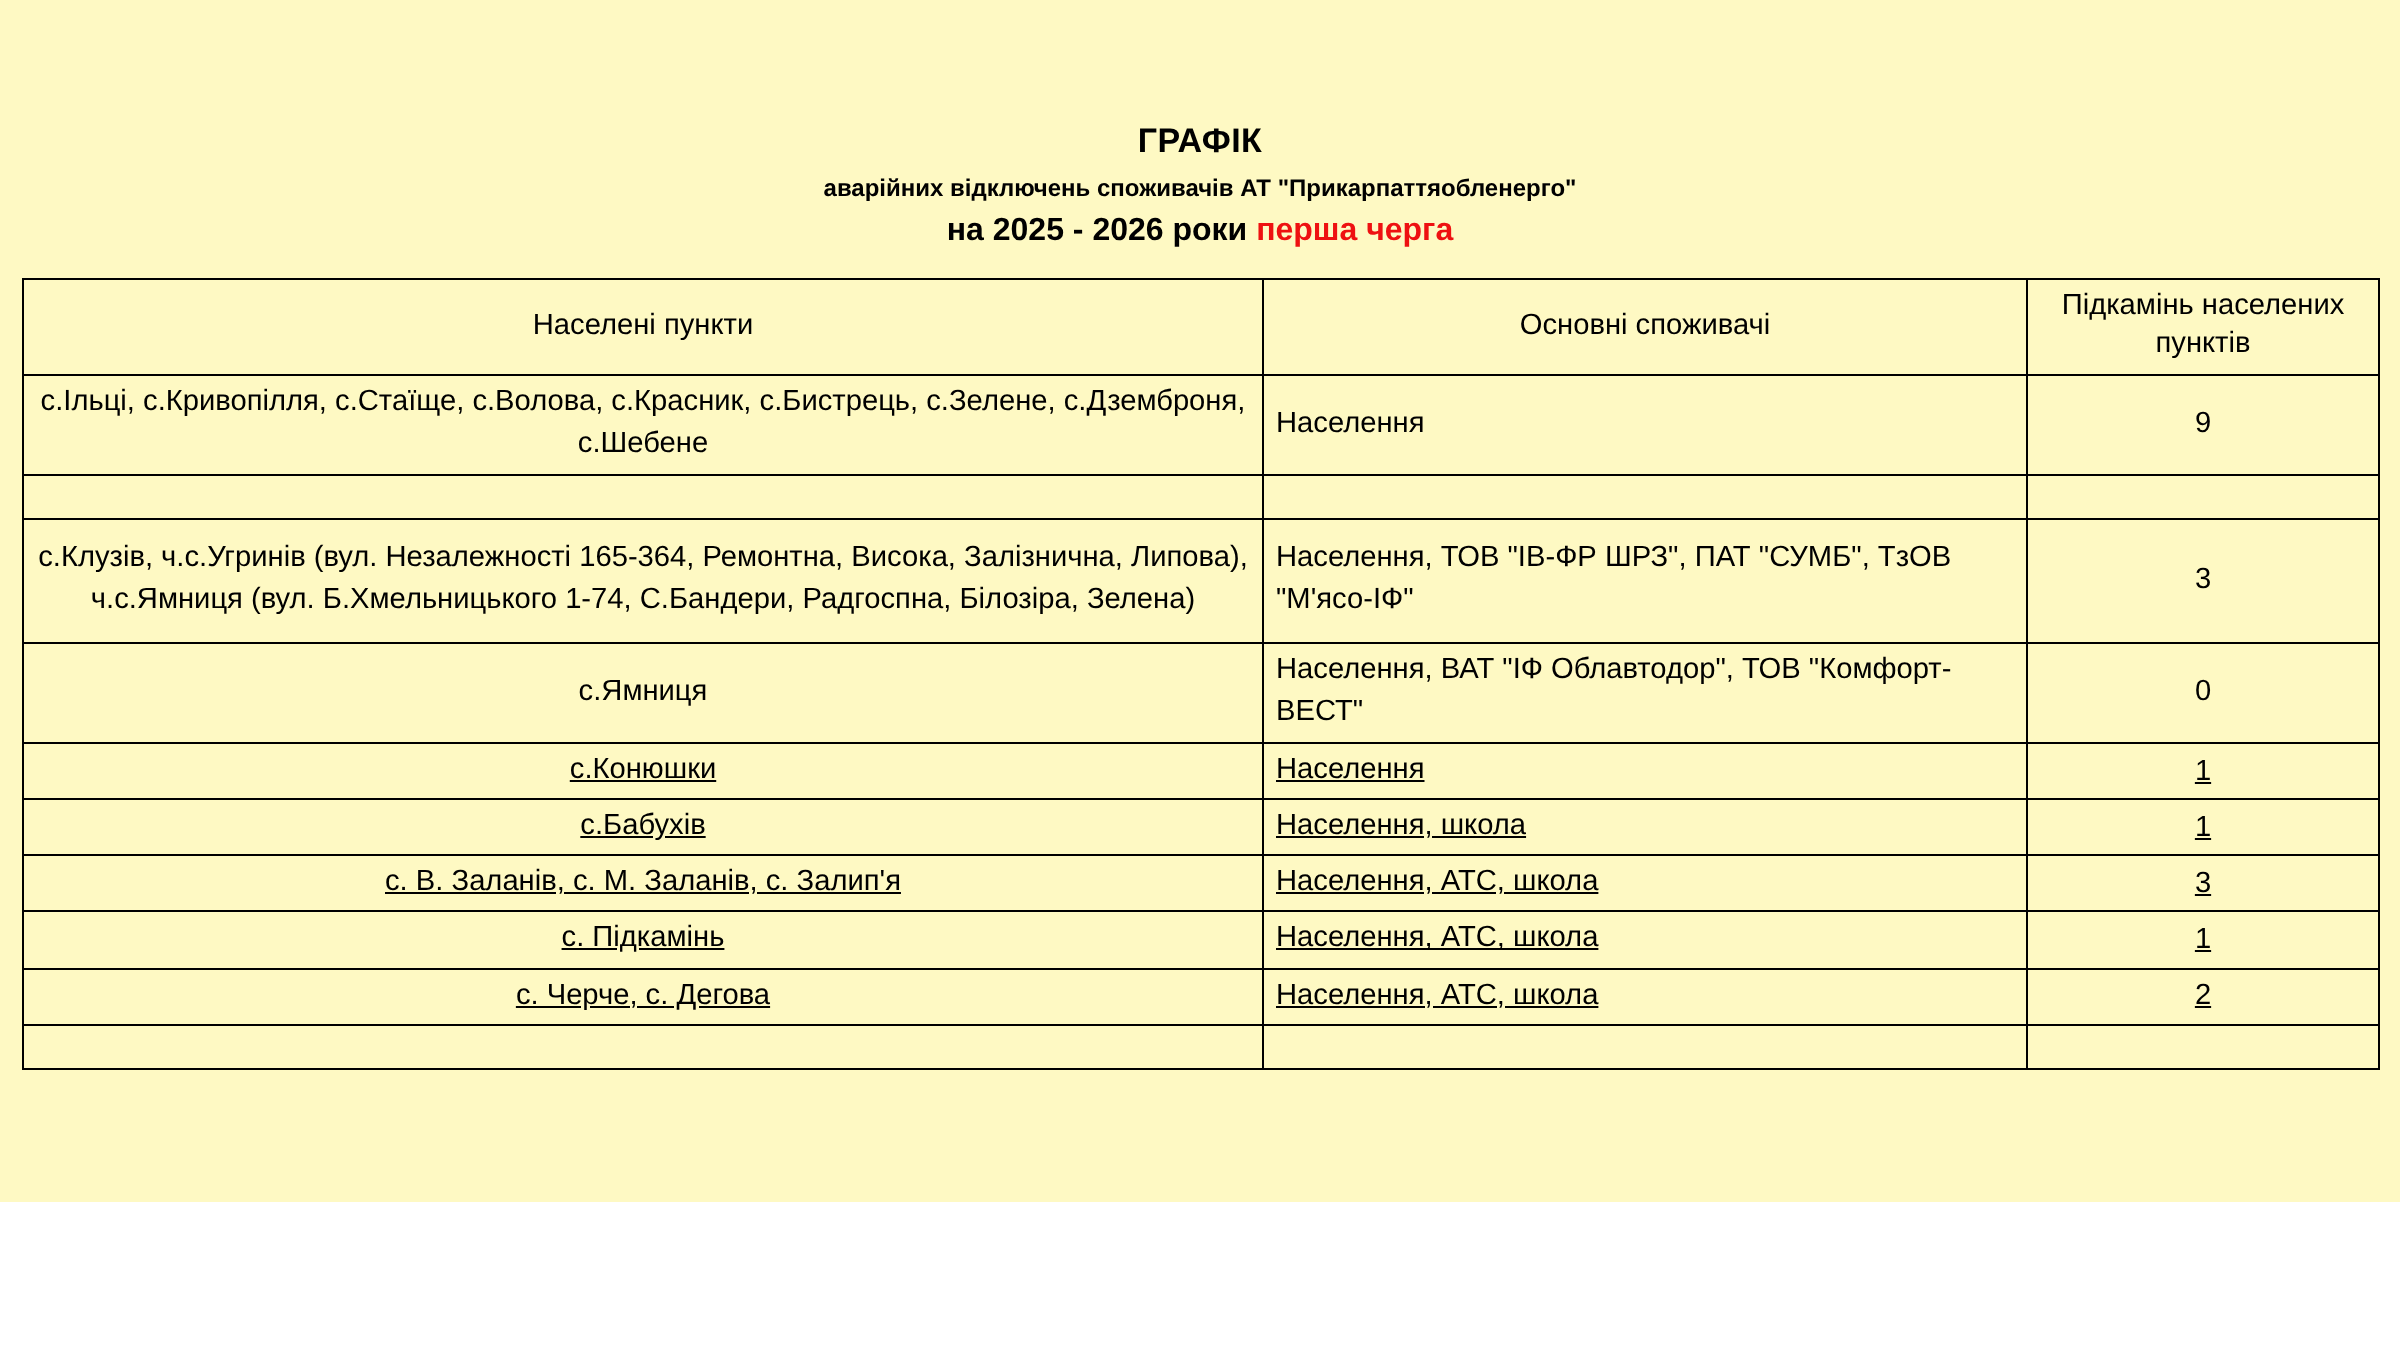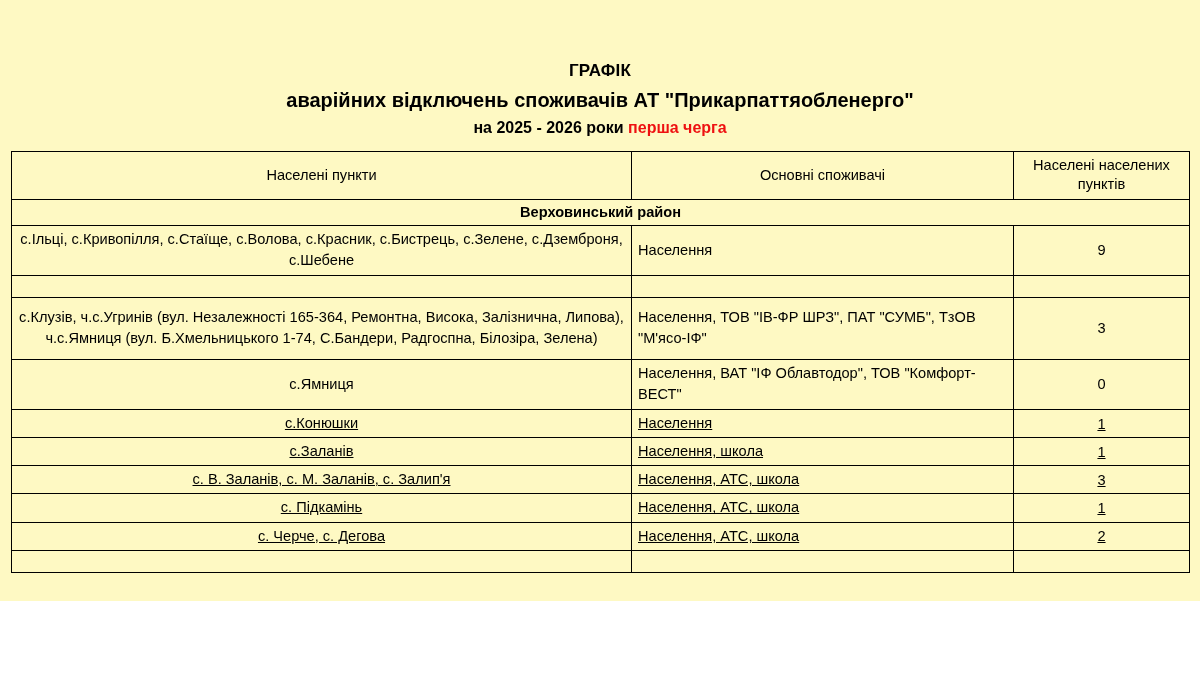--- a/index.html
+++ b/index.html
@@ -23,21 +23,21 @@
     padding-top: 60px;
     text-align: center;
   }
   .title-main {
     font-size: 17px;
     font-weight: bold;
     letter-spacing: 0.2px;
     line-height: 1.35;
   }
   .title-sub {
-    font-size: 20px;
+    font-size: 12px;
     font-weight: bold;
     line-height: 1.5;
     margin-top: 2px;
   }
   .title-third {
     font-size: 16px;
     font-weight: bold;
     line-height: 1.5;
     margin-top: 1px;
   }
@@ -108,28 +108,25 @@
   <table class="schedule">
     <colgroup>
       <col class="c1">
         <col class="c2">
         <col class="c3">
     </colgroup>
     <thead>
       <tr>
         <th class="head-cell">Населені пункти</th>
         <th class="head-cell">Основні споживачі</th>
-        <th class="head-cell">Населені населених пунктів</th>
+        <th class="head-cell">Підкамінь населених пунктів</th>
       </tr>
     </thead>
     <tbody>
 
-      <tr>
-        <td class="district" colspan="3">Верховинський район</td>
-      </tr>
       <tr class="tall-2">
         <td class="places">с.Ільці, с.Кривопілля, с.Стаїще, с.Волова, с.Красник, с.Бистрець, с.Зелене, с.Дземброня, с.Шебене</td>
         <td class="consumers">Населення</td>
         <td class="count">9</td>
       </tr>
       <tr class="spacer">
         <td></td>
         <td></td>
         <td></td>
       </tr>
@@ -143,21 +140,21 @@
         <td class="places">с.Ямниця</td>
         <td class="consumers">Населення, ВАТ "ІФ Облавтодор", ТОВ "Комфорт-ВЕСТ"</td>
         <td class="count">0</td>
       </tr>
       <tr class="norm">
         <td class="places">с.Конюшки</td>
         <td class="consumers">Населення</td>
         <td class="count">1</td>
       </tr>
       <tr class="norm">
-        <td class="places">с.Заланів</td>
+        <td class="places">с.Бабухів</td>
         <td class="consumers">Населення, школа</td>
         <td class="count">1</td>
       </tr>
       <tr class="norm">
         <td class="places">с. В. Заланів, с. М. Заланів, с. Залип'я</td>
         <td class="consumers">Населення, АТС, школа</td>
         <td class="count">3</td>
       </tr>
       <tr class="norm">
         <td class="places">с. Підкамінь</td>

